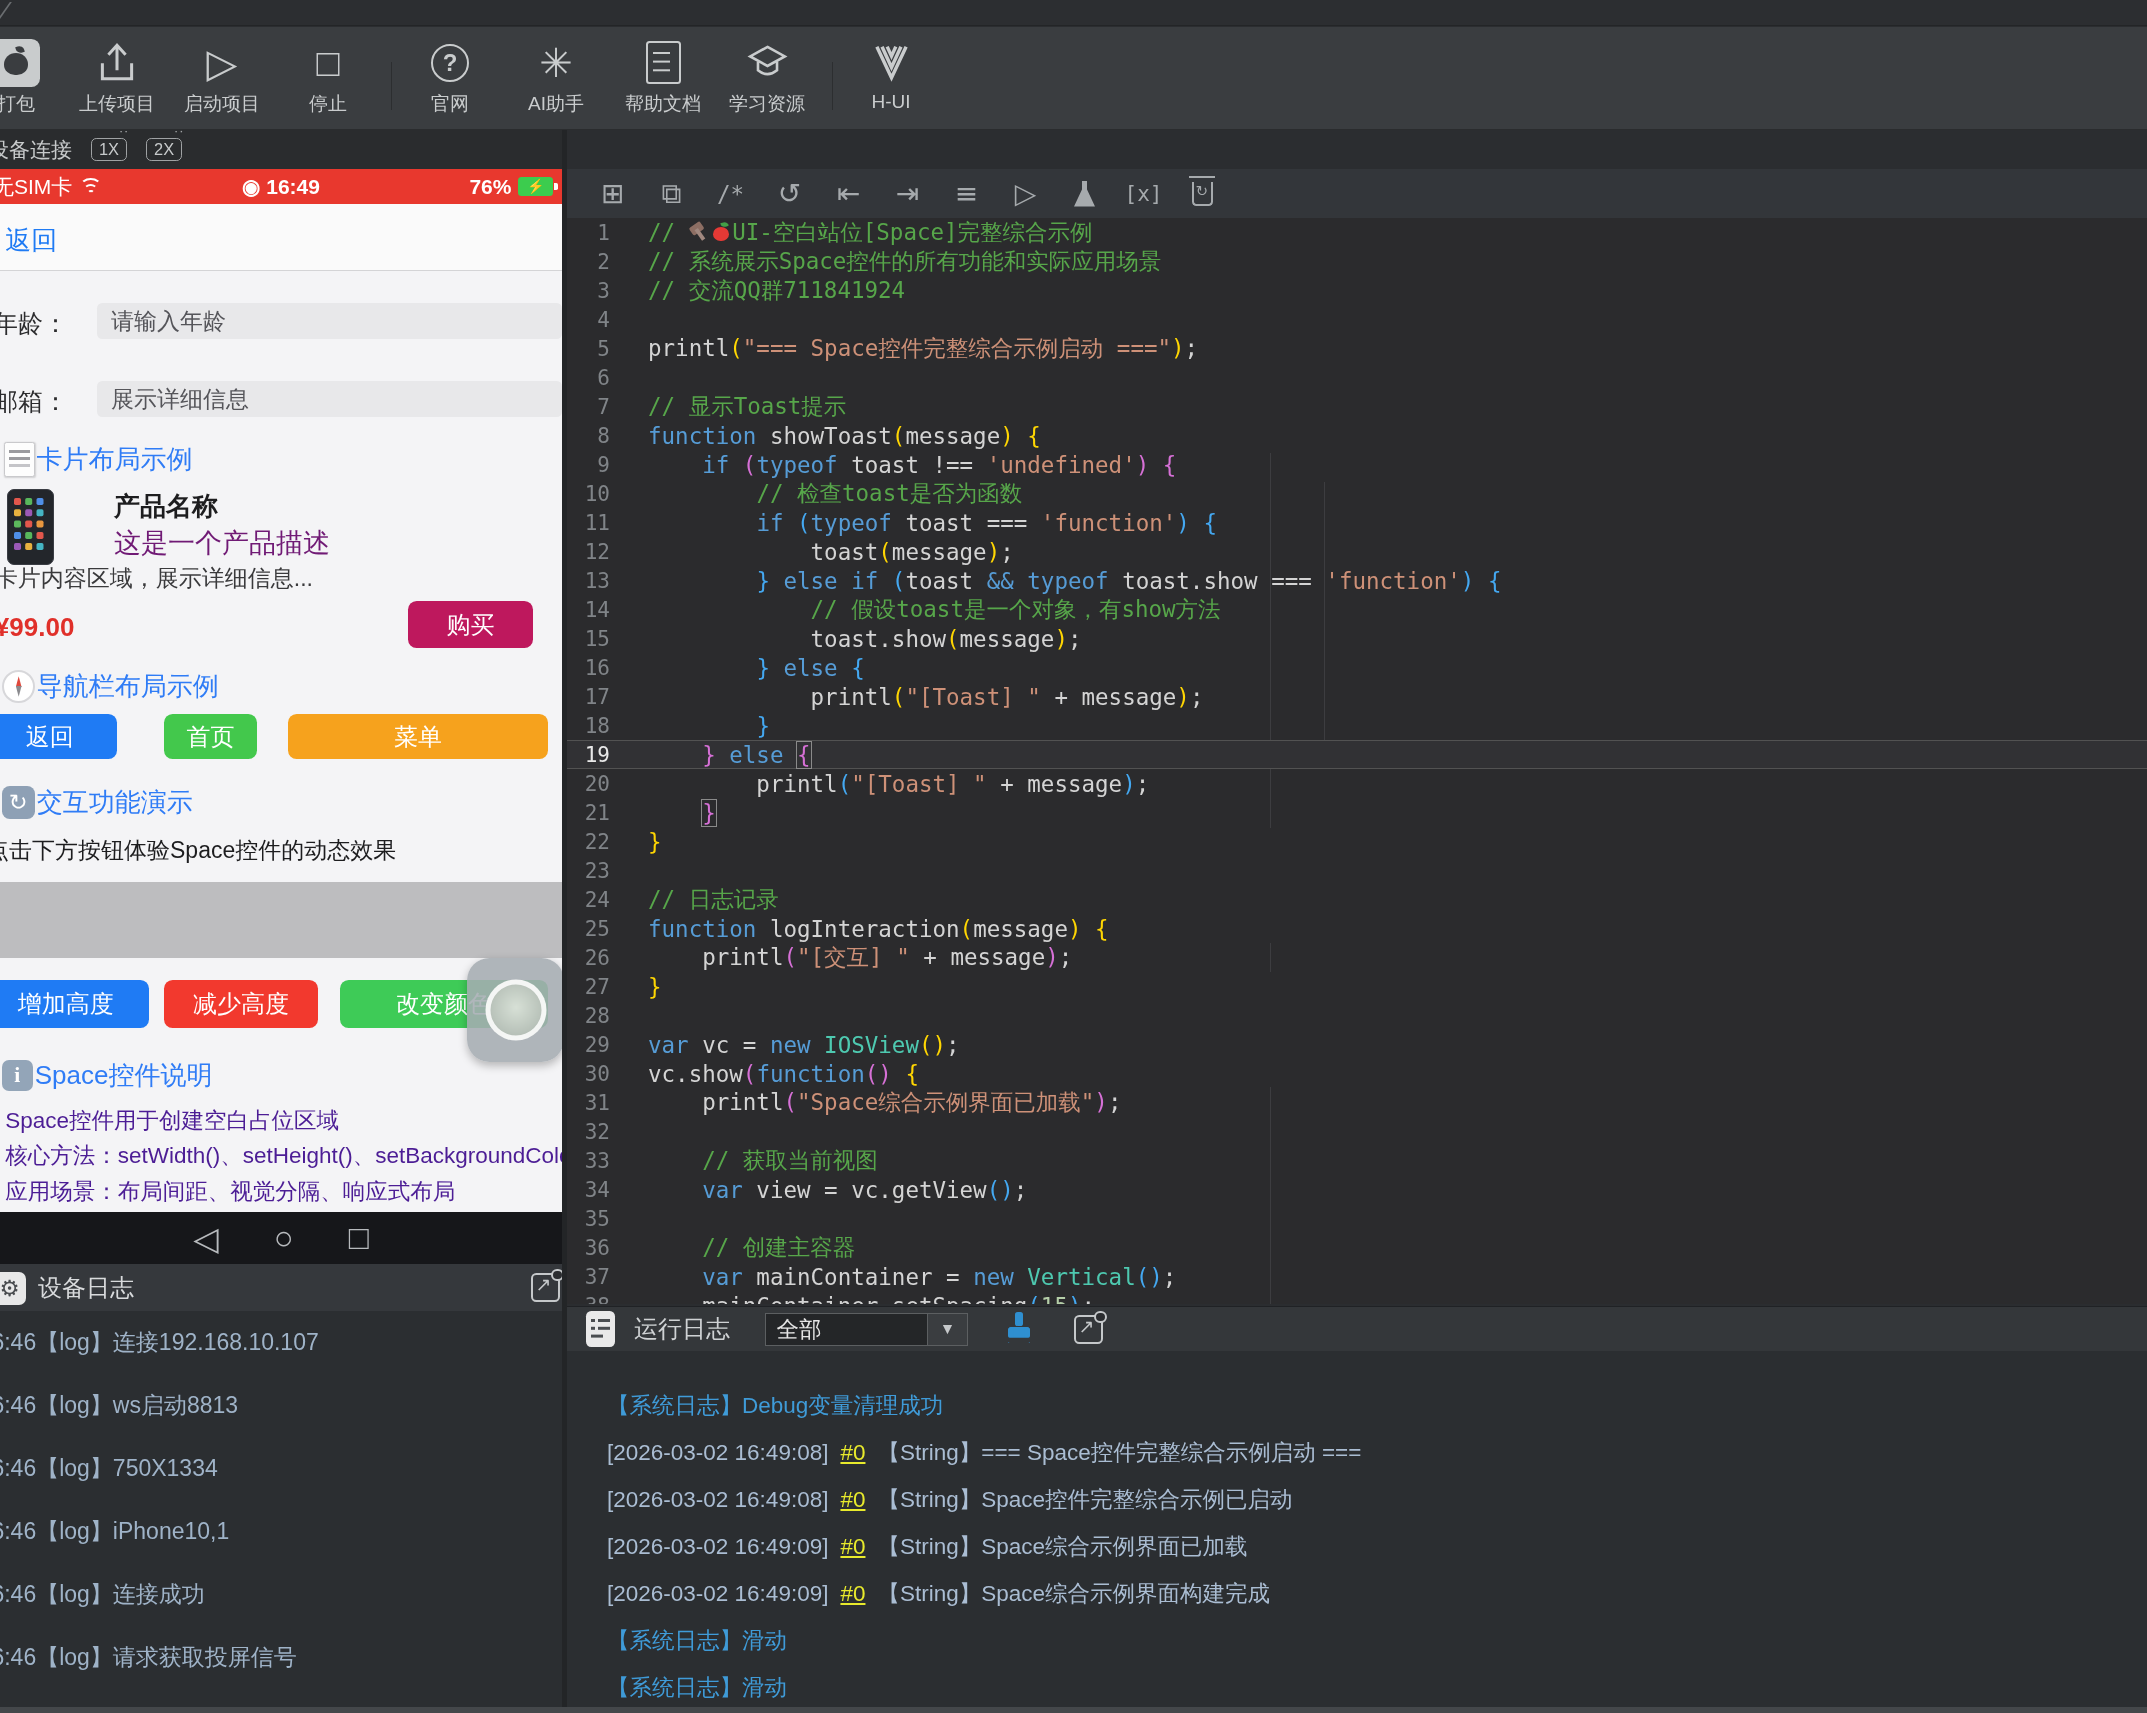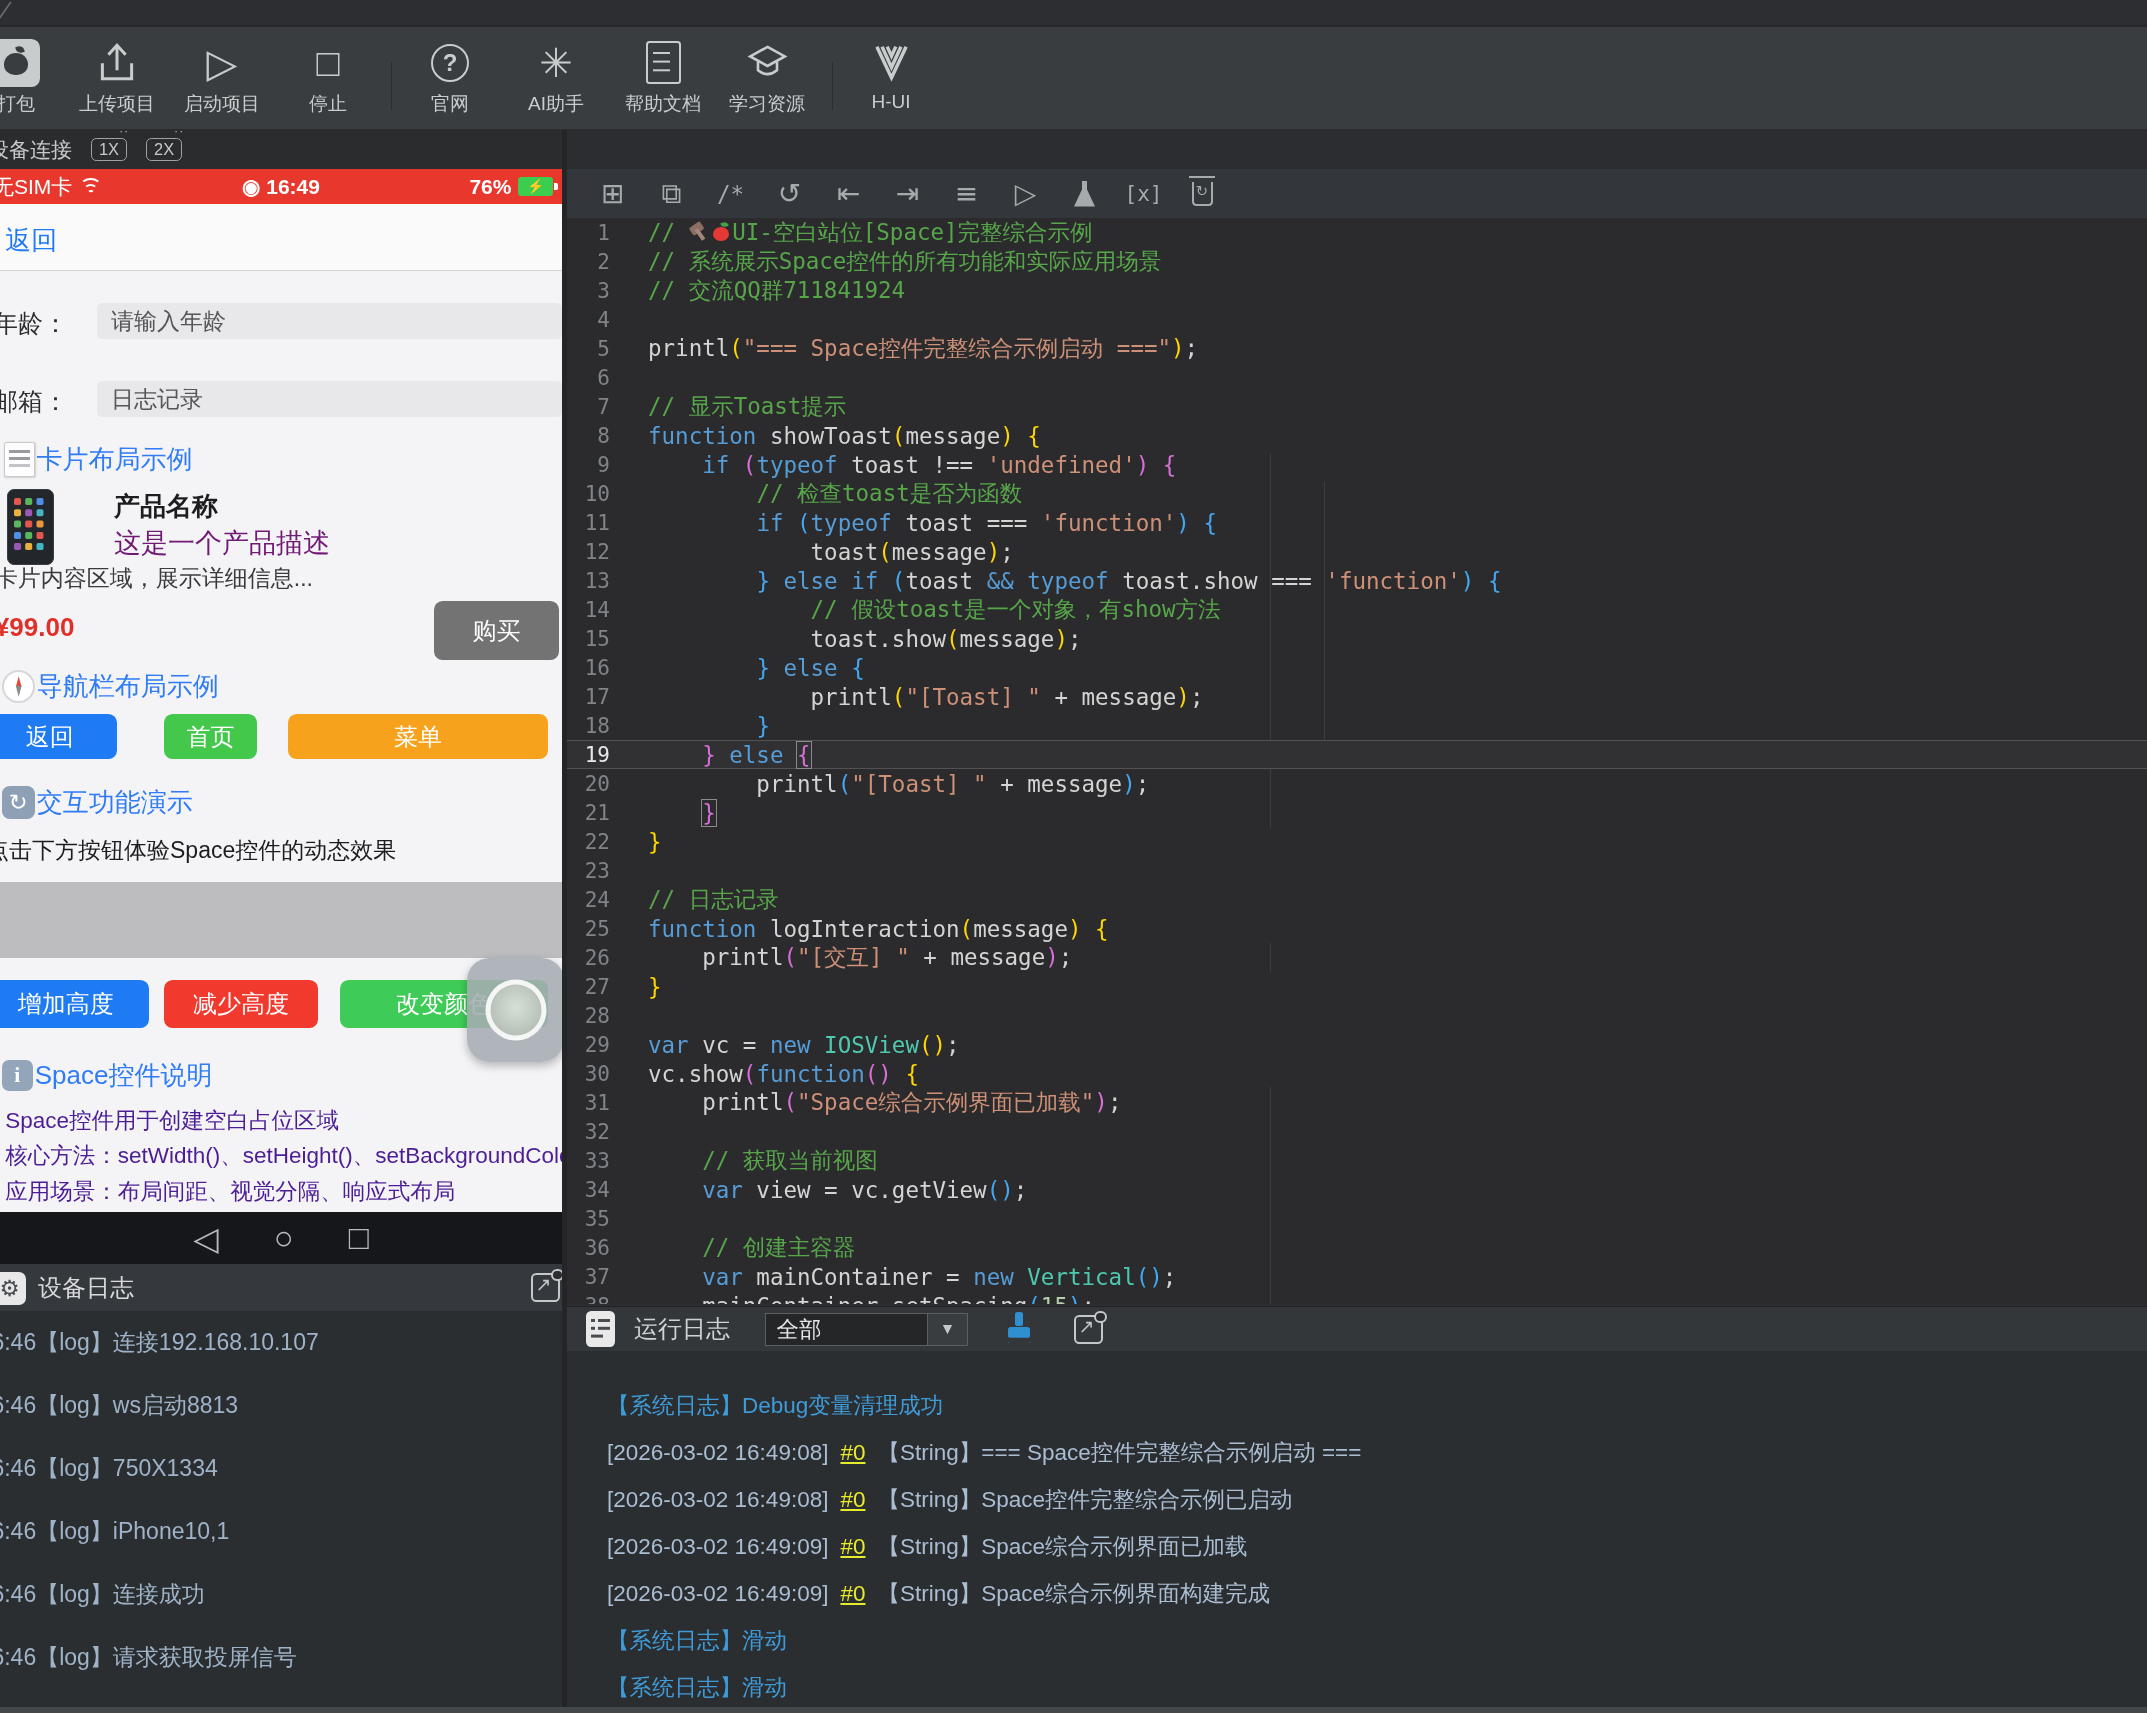--- a/index.html
+++ b/index.html
@@ -236,36 +236,36 @@
     <div class="pnav">
       <span class="back">返回</span>
     </div>
 
     <div class="formrow" style="top:134px">
       <span class="flabel">年龄：</span>
       <span class="finput">请输入年龄</span>
     </div>
     <div class="formrow" style="top:212px">
       <span class="flabel">邮箱：</span>
-      <span class="finput">日志记录</span>
+      <span class="finput">展示详细信息</span>
     </div>
 
     <div class="sectitle" style="left:3.5px;top:273px">
       <span class="ic-doc"></span>
       <span>卡片布局示例</span>
     </div>
 
     <div style="position:absolute;left:0;top:320px;width:562px;height:164px;">
       <div class="prodthumb"></div>
       <div style="position:absolute;left:114px;top:0;font-size:26px;font-weight:bold;color:#1d1d1f">产品名称</div>
       <div style="position:absolute;left:114px;top:36px;font-size:27px;color:#701a75">这是一个产品描述</div>
       <div style="position:absolute;left:-5.2px;top:74px;font-size:23px;color:#3a3a3c;white-space:nowrap">卡片内容区域，展示详细信息...</div>
       <div style="position:absolute;left:-5.2px;top:123px;font-size:26px;font-weight:bold;color:#e0302a">¥99.00</div>
     </div>
-    <div class="pbtn" style="left:434px;top:432px;width:125px;height:59px;background:#737373">购买</div>
+    <div class="pbtn" style="left:408px;top:432px;width:125px;height:47px;background:#be185d">购买</div>
 
     <div class="sectitle" style="left:1.7px;top:500px">
       <span class="ic-compass"></span>
       <span>导航栏布局示例</span>
     </div>
     <div class="pbtn" style="left:-17.3px;top:545px;width:134px;height:45px;background:#1f7bf4">返回</div>
     <div class="pbtn" style="left:164px;top:545px;width:93px;height:45px;background:#43c84c">首页</div>
     <div class="pbtn" style="left:288px;top:545px;width:260px;height:45px;background:#f6a21d">菜单</div>
 
     <div class="sectitle" style="left:1.7px;top:616px">

